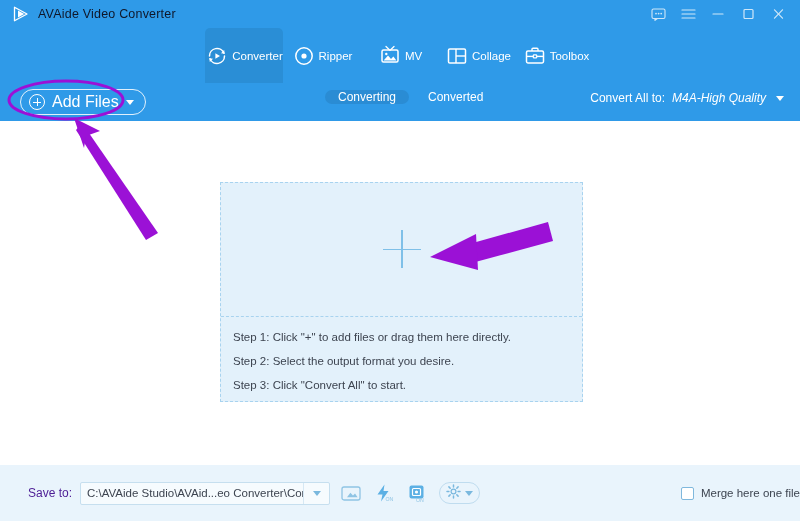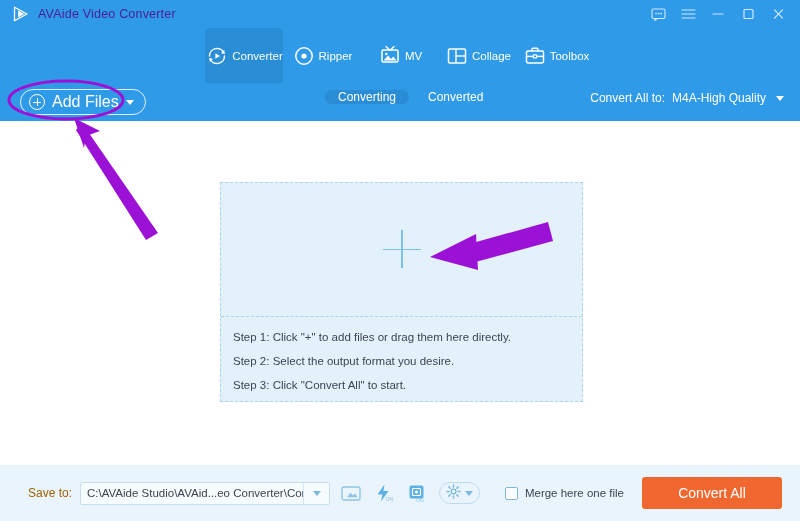--- a/index.html
+++ b/index.html
@@ -22,21 +22,21 @@
     width: 800px; height: 28px;
     background: #2f9ae8;
     display: flex; align-items: center;
   }
   #logo-wrap { display: flex; align-items: center; padding-left: 12px; gap: 8px; }
   .logo-mark {
     width: 18px; height: 18px;
     display: flex; align-items: center; justify-content: center;
   }
   #app-title {
-    color: #4c1d95; font-size: 12.5px; letter-spacing: .2px;
+    color: #0f172a; font-size: 12.5px; letter-spacing: .2px;
     white-space: nowrap;
   }
   #win-controls {
     margin-left: auto; display: flex; align-items: center;
     gap: 14px; padding-right: 14px;
   }
   .win-btn {
     width: 16px; height: 16px;
     display: flex; align-items: center; justify-content: center;
     cursor: pointer;
@@ -108,21 +108,21 @@
 
   #convert-all-to {
     position: absolute; right: 16px; top: 91px;
     display: flex; align-items: center; gap: 7px;
   }
   #convert-all-label { color: #ffffff; font-size: 12px; }
   #format-select {
     display: flex; align-items: center; gap: 10px;
     cursor: pointer;
   }
-  #format-value { color: #ffffff; font-size: 12px; }
+  #format-value { color: #ffffff; font-size: 12px; font-style: italic; }
 
   
   #main {
     position: absolute; left: 0; top: 121px;
     width: 800px; height: 344px;
     background: #ffffff;
   }
   #dropzone {
     position: absolute; left: 220px; top: 61px;
     width: 363px; height: 220px;
@@ -148,21 +148,21 @@
   .step-line { color: #3d4450; font-size: 11.5px; }
 
   
   #bottombar {
     position: absolute; left: 0; top: 465px;
     width: 800px; height: 56px;
     background: #e9f4fc;
     display: flex; align-items: center;
   }
   #saveto-label {
-    margin-left: 28px; color: #a16207; font-size: 12px; white-space: nowrap;
+    margin-left: 28px; color: #4c1d95; font-size: 12px; white-space: nowrap;
   }
   #path-box {
     margin-left: 8px;
     width: 250px; height: 23px;
     background: #f6fbfe;
     border: 1px solid #c6dfef;
     border-radius: 2px;
     display: flex; align-items: center;
   }
   #path-value {
@@ -419,21 +419,20 @@
         </span>
         <span class="caret-blue"></span>
       </span>
     </div>
 
     <div id="merge-wrap">
       <span id="merge-box"></span>
       <span id="merge-label">Merge here one file</span>
     </div>
 
-    <div id="convert-all-btn">Convert All</div>
   </div>
 
   <svg id="annotations" viewBox="0 0 800 521">
     <ellipse cx="66" cy="100" rx="57" ry="19" fill="none" stroke="#9B11D6" stroke-width="3"></ellipse>
     <g fill="#9B11D6">
       <path d="M82,123 L158,233 L146,240 L76,130 Z"></path>
       <path d="M74,118 L100,131 L86,136 L84,148 Z"></path>
     </g>
     <g fill="#9B11D6">
       <path d="M462,246 L548,222 L553,241 L468,264 Z"></path>

